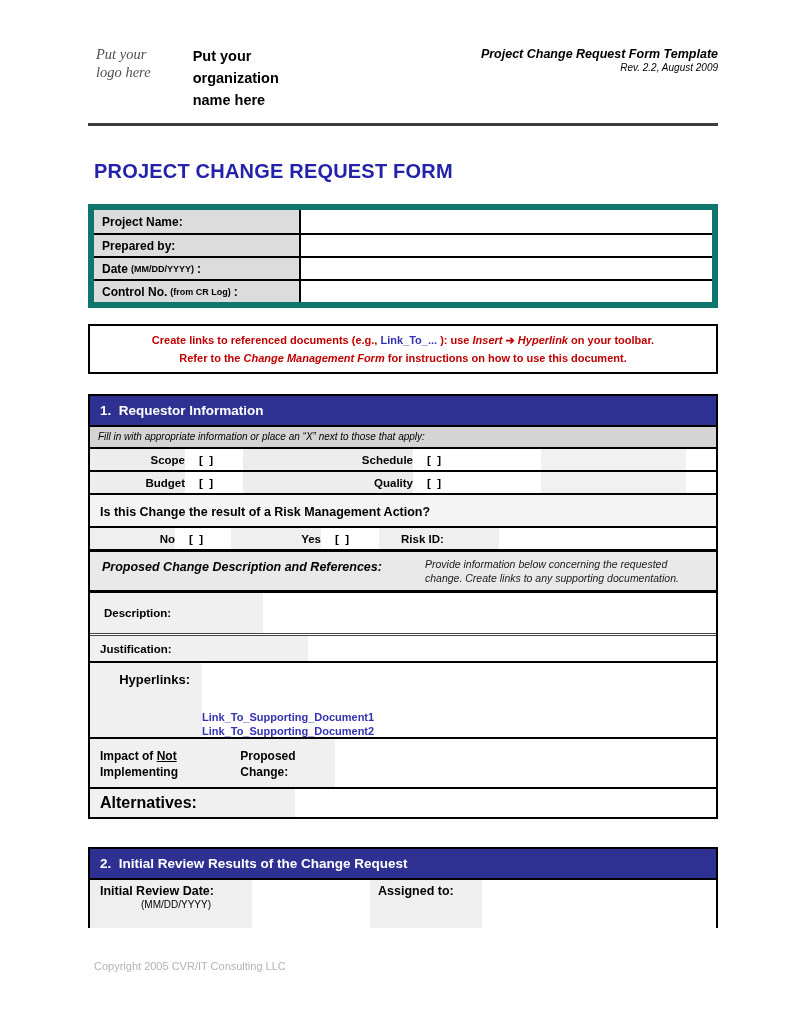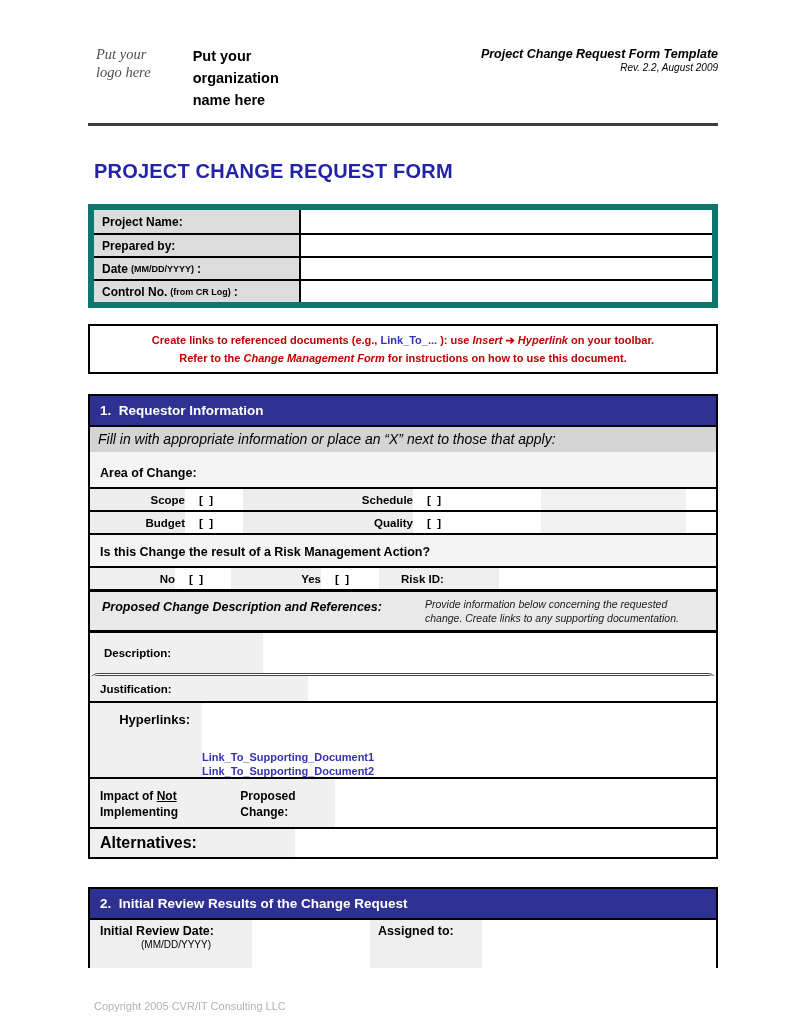--- a/index.html
+++ b/index.html
@@ -54,21 +54,21 @@
   .notice .it { font-style: italic; }
 
   
   .sec { border: 2px solid #000; margin-top: 20px; }
   .sec2 { border: 2px solid #000; border-bottom: none; margin-top: 28px; height: 81px; overflow: hidden; }
   .sec-bar {
     background: #2E3192; color: #fff; font-weight: bold; font-size: 13.5px;
     padding: 7px 0 7px 10px; border-bottom: 2px solid #000;
   }
   .sec2 .sec-bar { border-bottom: 2px solid #000; }
-  .instruction { background: #D4D4D4; font-style: italic; font-size: 14px; padding: 4px 0 5px 8px; }
+  .instruction { background: #D4D4D4; font-style: italic; font-size: 10px; padding: 4px 0 5px 8px; }
 
   .area-label-row { background: #F4F4F4; padding: 14px 0 7px 10px; font-weight: bold; font-size: 12.5px; }
 
   .cb-row { display: flex; height: 23px; border-top: 2px solid #000; font-size: 11.5px; font-weight: bold; }
   .cb-row > div { display: flex; align-items: center; height: 100%; }
   .cb-c1 { width: 95px;  background: #EDEDED; justify-content: flex-end; }
   .cb-b1 { width: 58px;  background: #fff; padding-left: 14px; }
   .cb-c2 { width: 170px; background: #EDEDED; justify-content: flex-end; }
   .cb-b2 { width: 58px;  background: #fff; padding-left: 14px; }
   .cb-sp { width: 70px;  background: #fff; }
@@ -103,21 +103,21 @@
   .field-row.no-top { border-top: none; }
   .field-row.dbl { border-top: 3px double #444; }
   .f-label {
     background: #F0F0F0; font-weight: bold; font-size: 11.5px;
     display: flex; align-items: center; padding-left: 14px;
   }
   .f-rest { flex: 1; background: #fff; }
 
   .desc-row { min-height: 40px; }
   .desc-row .f-label { width: 173px; }
-  .just-row { min-height: 28px; border-radius: 8px; }
+  .just-row { min-height: 28px; }
   .just-row .f-label { width: 218px; padding-left: 10px; }
 
   .hyp-row { min-height: 52px; }
   .hyp-label {
     width: 112px; background: #F0F0F0; font-weight: bold; font-size: 13px;
     display: flex; justify-content: flex-end; align-items: flex-start;
     padding: 9px 12px 0 0;
   }
   .hyp-links { flex: 1; padding: 8px 0 0 0; display: flex; flex-direction: column; gap: 2px; margin-top: 40px; }
   .hyp-links a { color: #3333B3; font-weight: bold; font-size: 11px; text-decoration: none; }
@@ -205,21 +205,20 @@
     </div>
     <div>
       <span>Refer to the </span><span class="it">Change Management Form</span><span> for instructions on how to use this document.</span>
     </div>
   </div>
 
   <div class="sec">
     <div class="sec-bar">1.&nbsp; Requestor Information</div>
     <div class="instruction">Fill in with appropriate information or place an “X” next to those that apply:</div>
 
-    <div class="area-label-row">Area of Change:</div>
 
     <div class="cb-row">
       <div class="cb-c1">Scope</div>
       <div class="cb-b1">[&nbsp;&nbsp;]</div>
       <div class="cb-c2">Schedule</div>
       <div class="cb-b2">[&nbsp;&nbsp;]</div>
       <div class="cb-sp"></div>
       <div class="cb-fg"></div>
       <div class="cb-rest"></div>
     </div>

